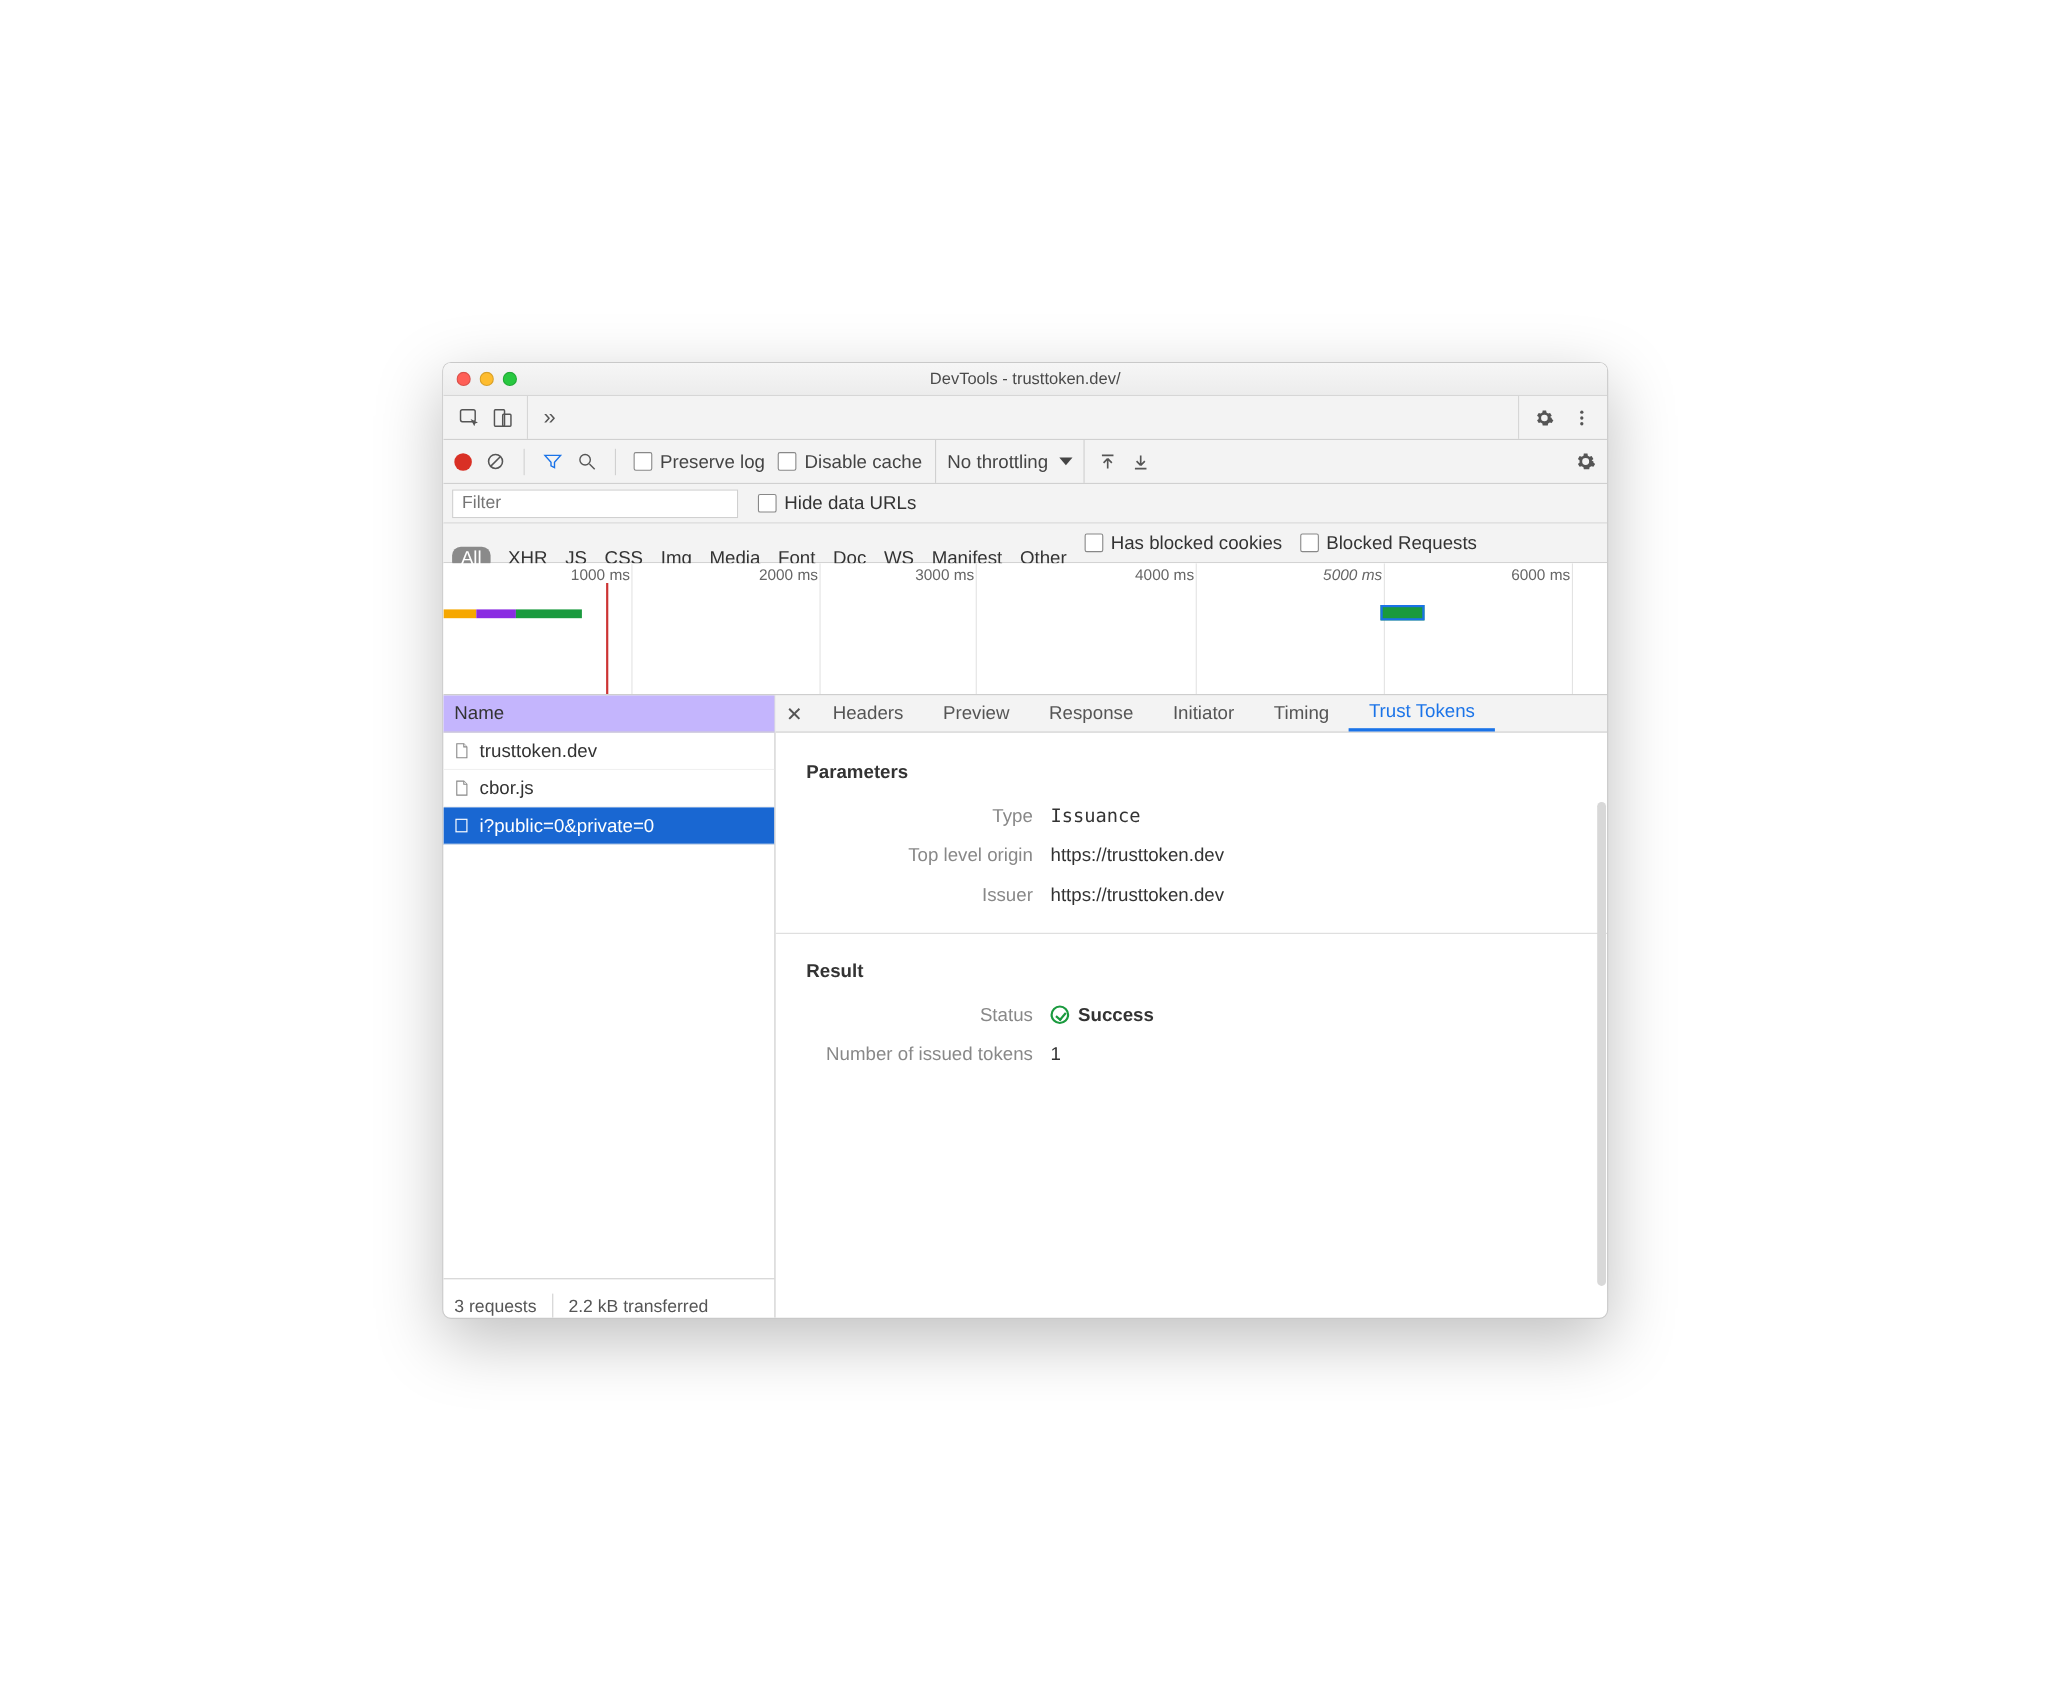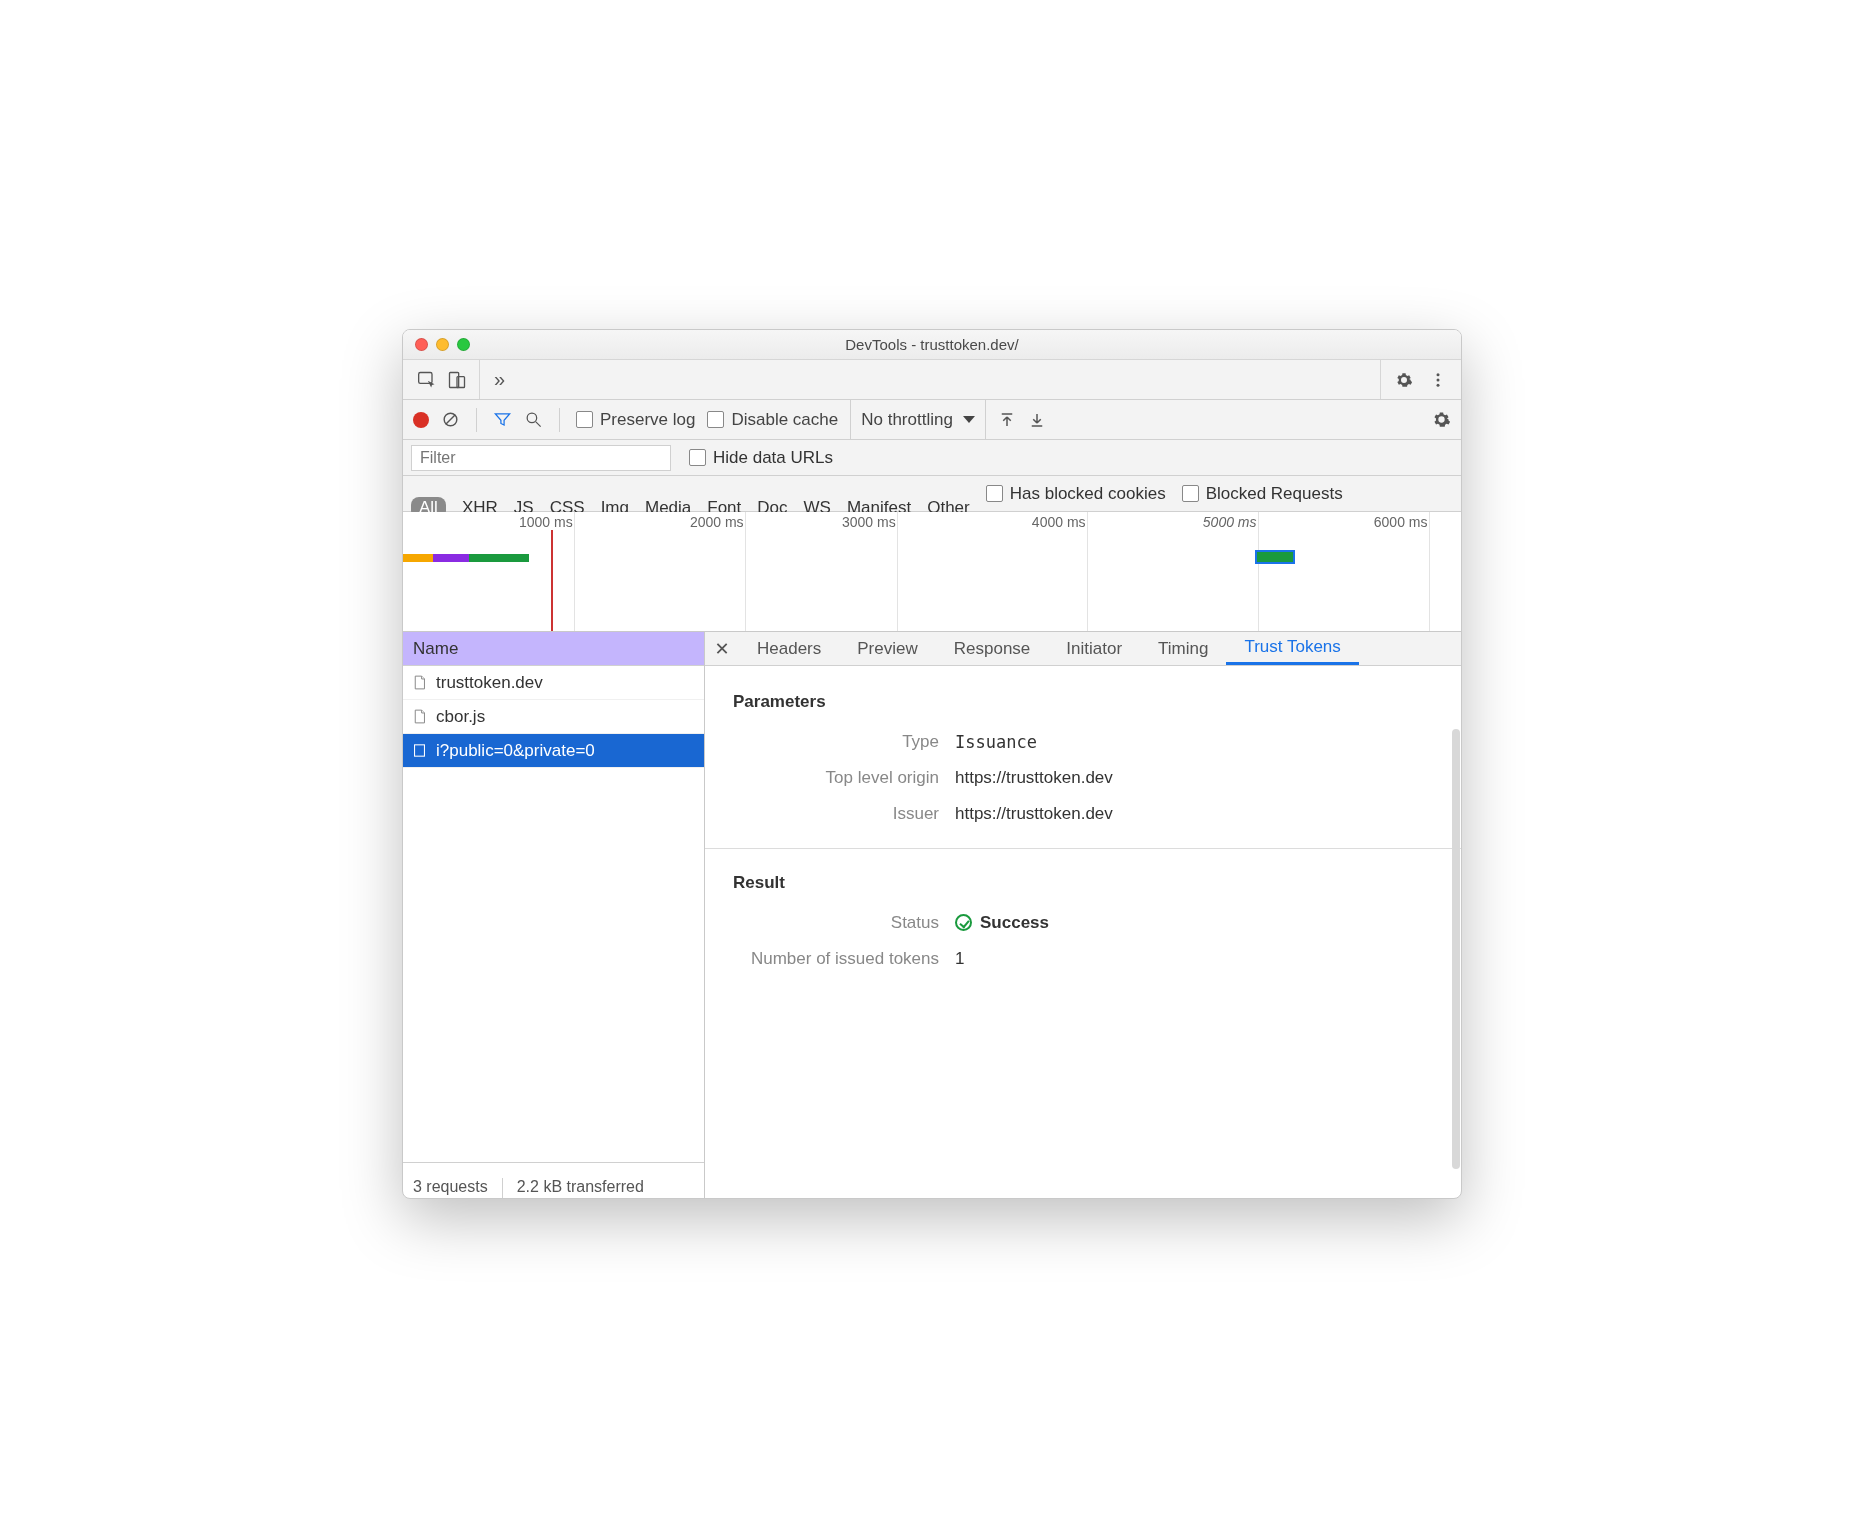--- a/index.html
+++ b/index.html
@@ -137,21 +137,21 @@
   
   .content {
     flex:1; display:flex; min-height:0;
   }
   .left-pane { width:302px; border-right:1px solid #c9c9c9; display:flex; flex-direction:column;}
   .col-header { height:34px; border-bottom:1px solid #d0d0d0; display:flex; align-items:center; padding:0 10px; font-size:17px; color:#333; background:#c4b5fd;}
   .req-list { flex:1; overflow:auto;}
   .req-item { height:34px; display:flex; align-items:center; gap:8px; padding:0 8px; font-size:17px; border-bottom:1px solid #f0f0f0;}
   .req-item svg{ width:17px; height:17px; flex:none;}
   .req-item.selected { background:#1967d2; color:#fff;}
-  .status-bar { height:36px; border-top:1px solid #d0d0d0; display:flex; align-items:flex-start; gap:14px; padding:15px 10px; font-size:16px; color:#555;}
+  .status-bar { height:36px; border-top:1px solid #d0d0d0; display:flex; align-items:flex-end; gap:14px; padding:0 10px; font-size:16px; color:#555;}
   .status-bar .vsep { width:1px; height:22px; background:#d0d0d0;}
 
   .right-pane { flex:1; display:flex; flex-direction:column; min-width:0;}
   .detail-tabs { height:34px; border-bottom:1px solid #d0d0d0; display:flex; align-items:stretch; background:#f3f3f3; font-size:17px;}
   .detail-close { width:34px; display:flex; align-items:center; justify-content:center; color:#555; cursor:pointer; font-size:18px;}
   .detail-tab { padding:0 18px; display:flex; align-items:center; cursor:pointer; color:#555;}
   .detail-tab.active { color:#1a73e8; border-bottom:3px solid #1a73e8;}
   .detail-body { flex:1; overflow:auto; padding:22px 28px 10px 28px; font-size:17px;}
   .section-title { font-weight:700; color:#333; margin:4px 0 20px 0;}
   .kv { display:flex; margin:16px 0;}
@@ -286,21 +286,21 @@
   </div>
 
   <div class="timeline">
     <div id="timelineTicks">
           <div class="tick" style="left: 170.968px;">
             <span>1000 ms</span>
           </div>
           <div class="tick" style="left: 341.935px;">
             <span>2000 ms</span>
           </div>
-          <div class="tick" style="left: 494px;">
+          <div class="tick" style="left: 484px;">
             <span>3000 ms</span>
           </div>
           <div class="tick" style="left: 683.871px;">
             <span>4000 ms</span>
           </div>
           <div class="tick" style="left: 854.839px; font-style: italic;">
             <span>5000 ms</span>
           </div>
           <div class="tick" style="left: 1025.81px;">
             <span>6000 ms</span>

